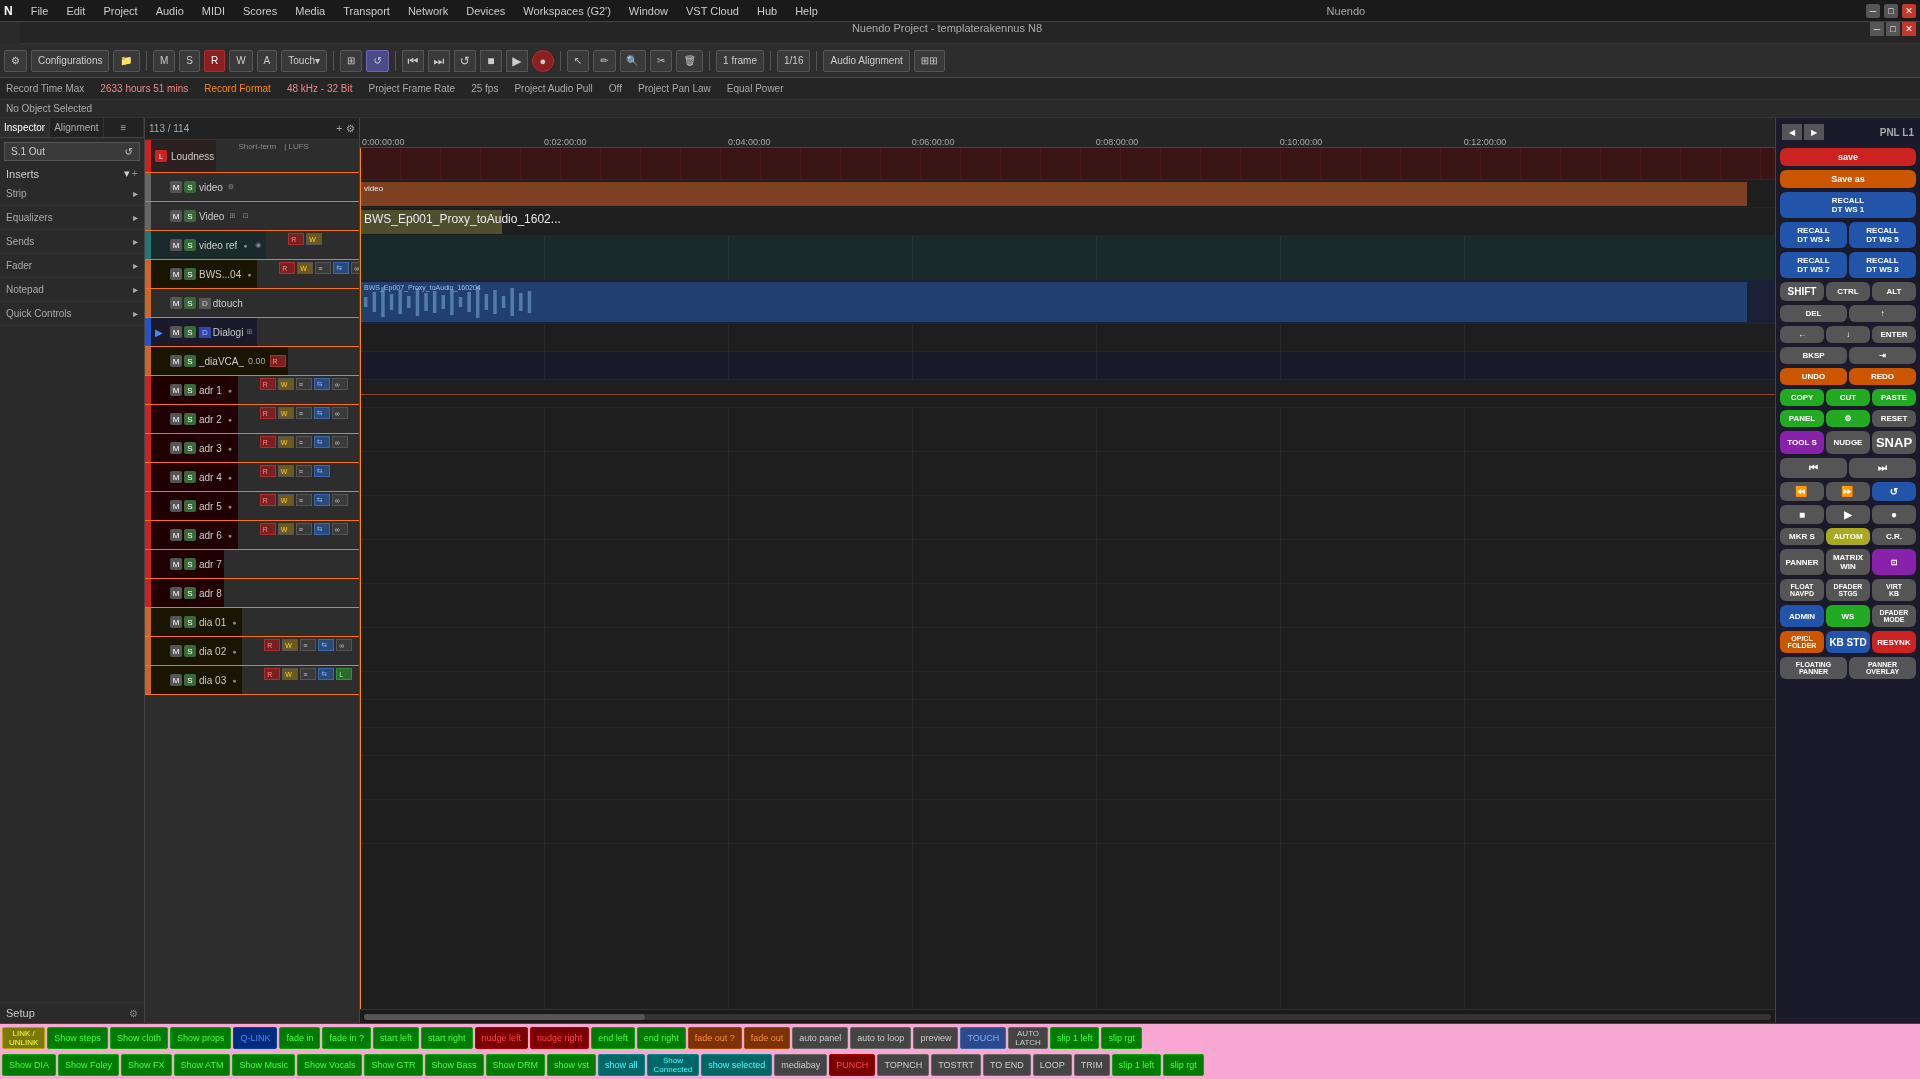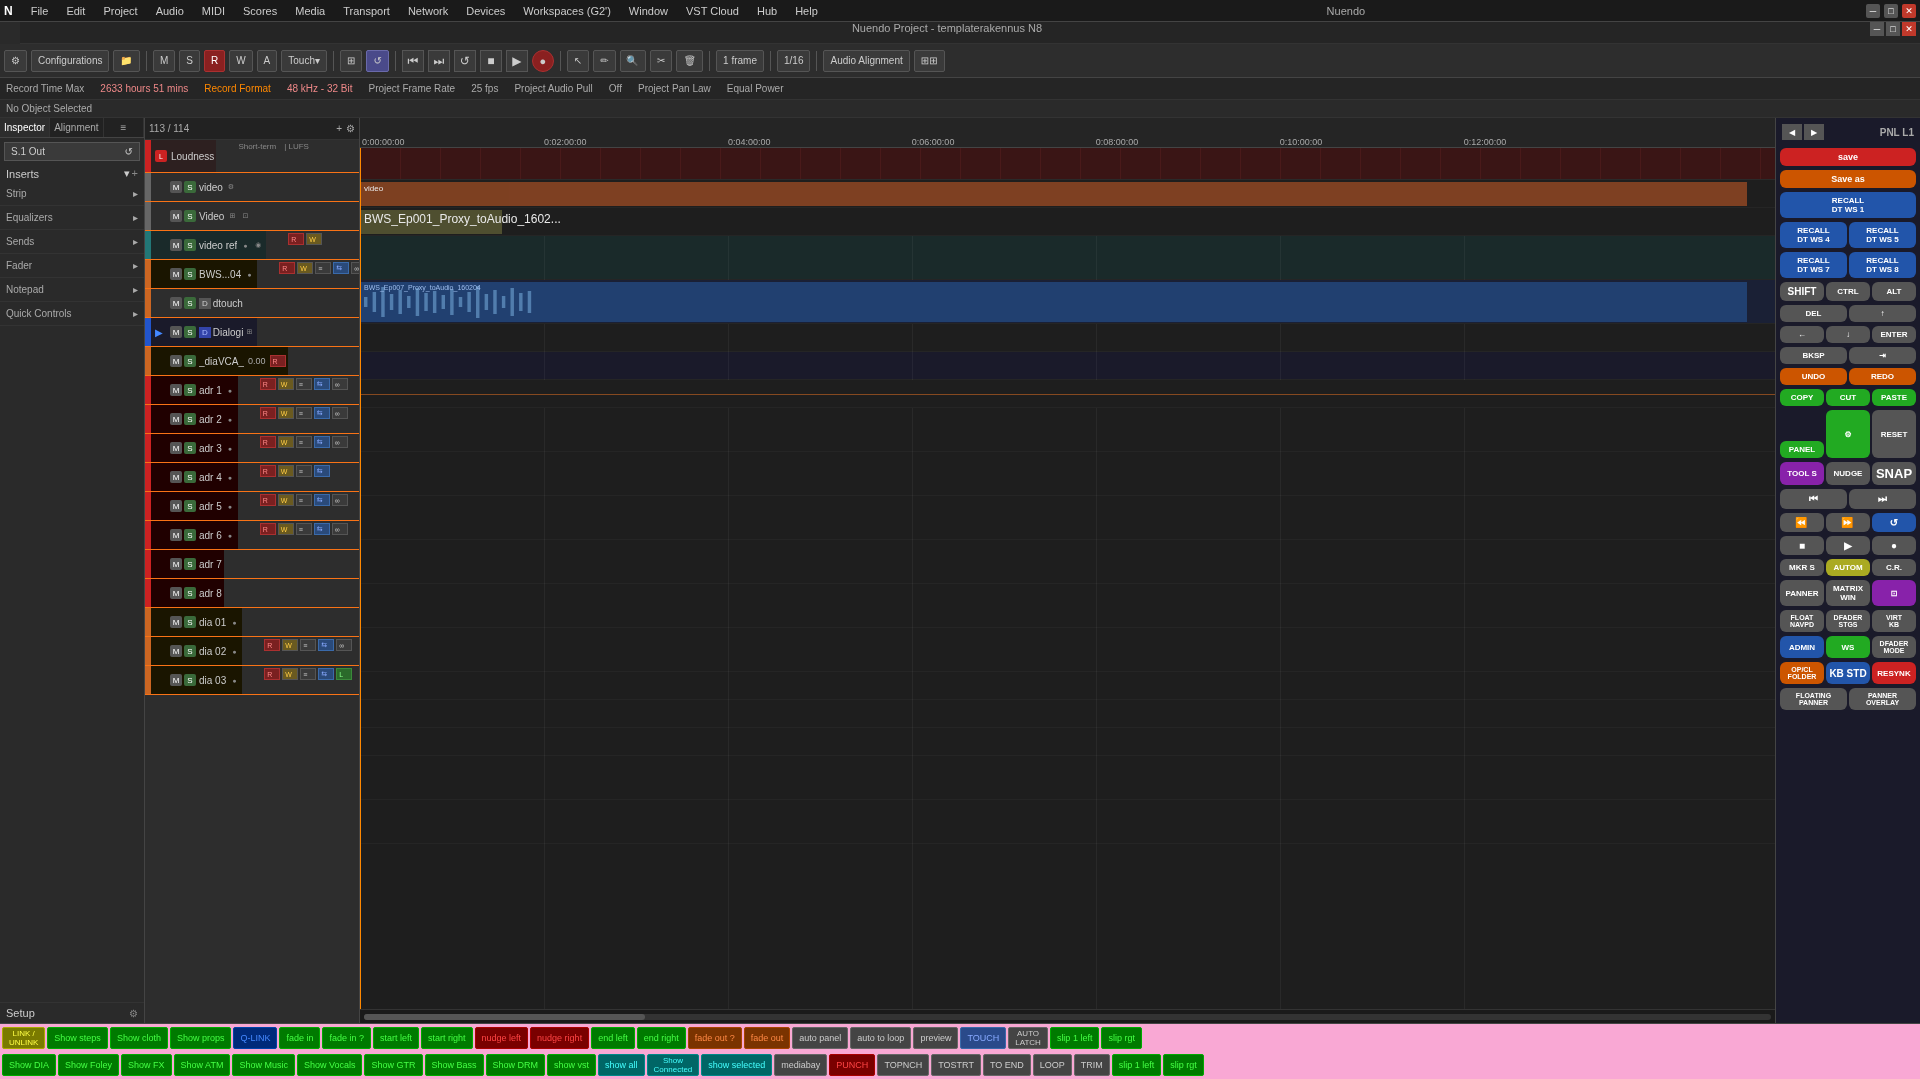--- a/index.html
+++ b/index.html
@@ -745,21 +745,21 @@
       <div class="rp-btn rp-orange" style="flex:1; font-size:8px;">REDO</div>
     </div>
 
     <div class="rp-row">
       <div class="rp-btn rp-green" style="flex:1; font-size:8px;">COPY</div>
       <div class="rp-btn rp-green" style="flex:1; font-size:8px;">CUT</div>
       <div class="rp-btn rp-green" style="flex:1; font-size:8px;">PASTE</div>
     </div>
 
     <div class="rp-row">
-      <div class="rp-btn rp-green" style="flex:1; font-size:8px;margin-top:31px;">PANEL</div>
+      <div class="rp-btn rp-green" style="flex:1; font-size:8px;">PANEL</div>
       <div class="rp-btn rp-green" style="flex:1; font-size:8px;">⚙</div>
       <div class="rp-btn rp-gray" style="flex:1; font-size:8px;">RESET</div>
     </div>
 
     <div class="rp-row">
       <div class="rp-btn rp-purple" style="flex:1; font-size:8px;">TOOL S</div>
       <div class="rp-btn rp-gray" style="flex:1; font-size:8px;">NUDGE</div>
       <div class="rp-btn rp-gray" style="flex:1; font-size:13px;">SNAP</div>
     </div>
 

